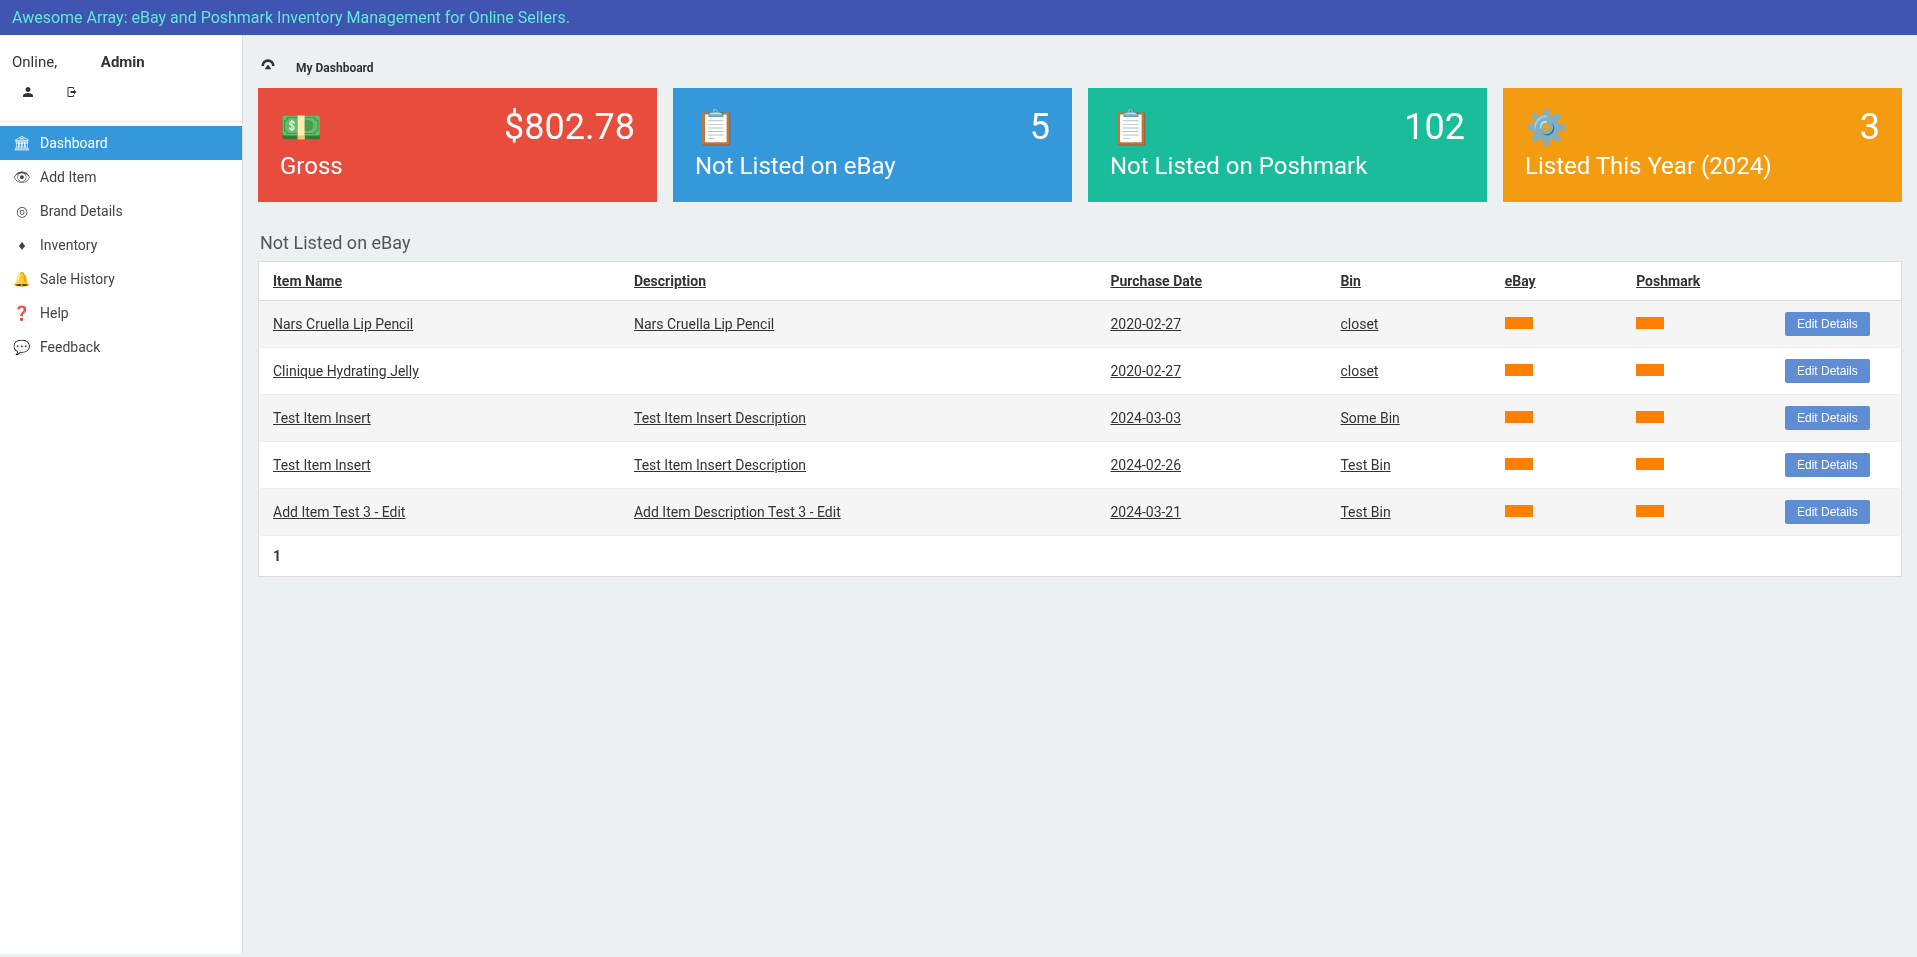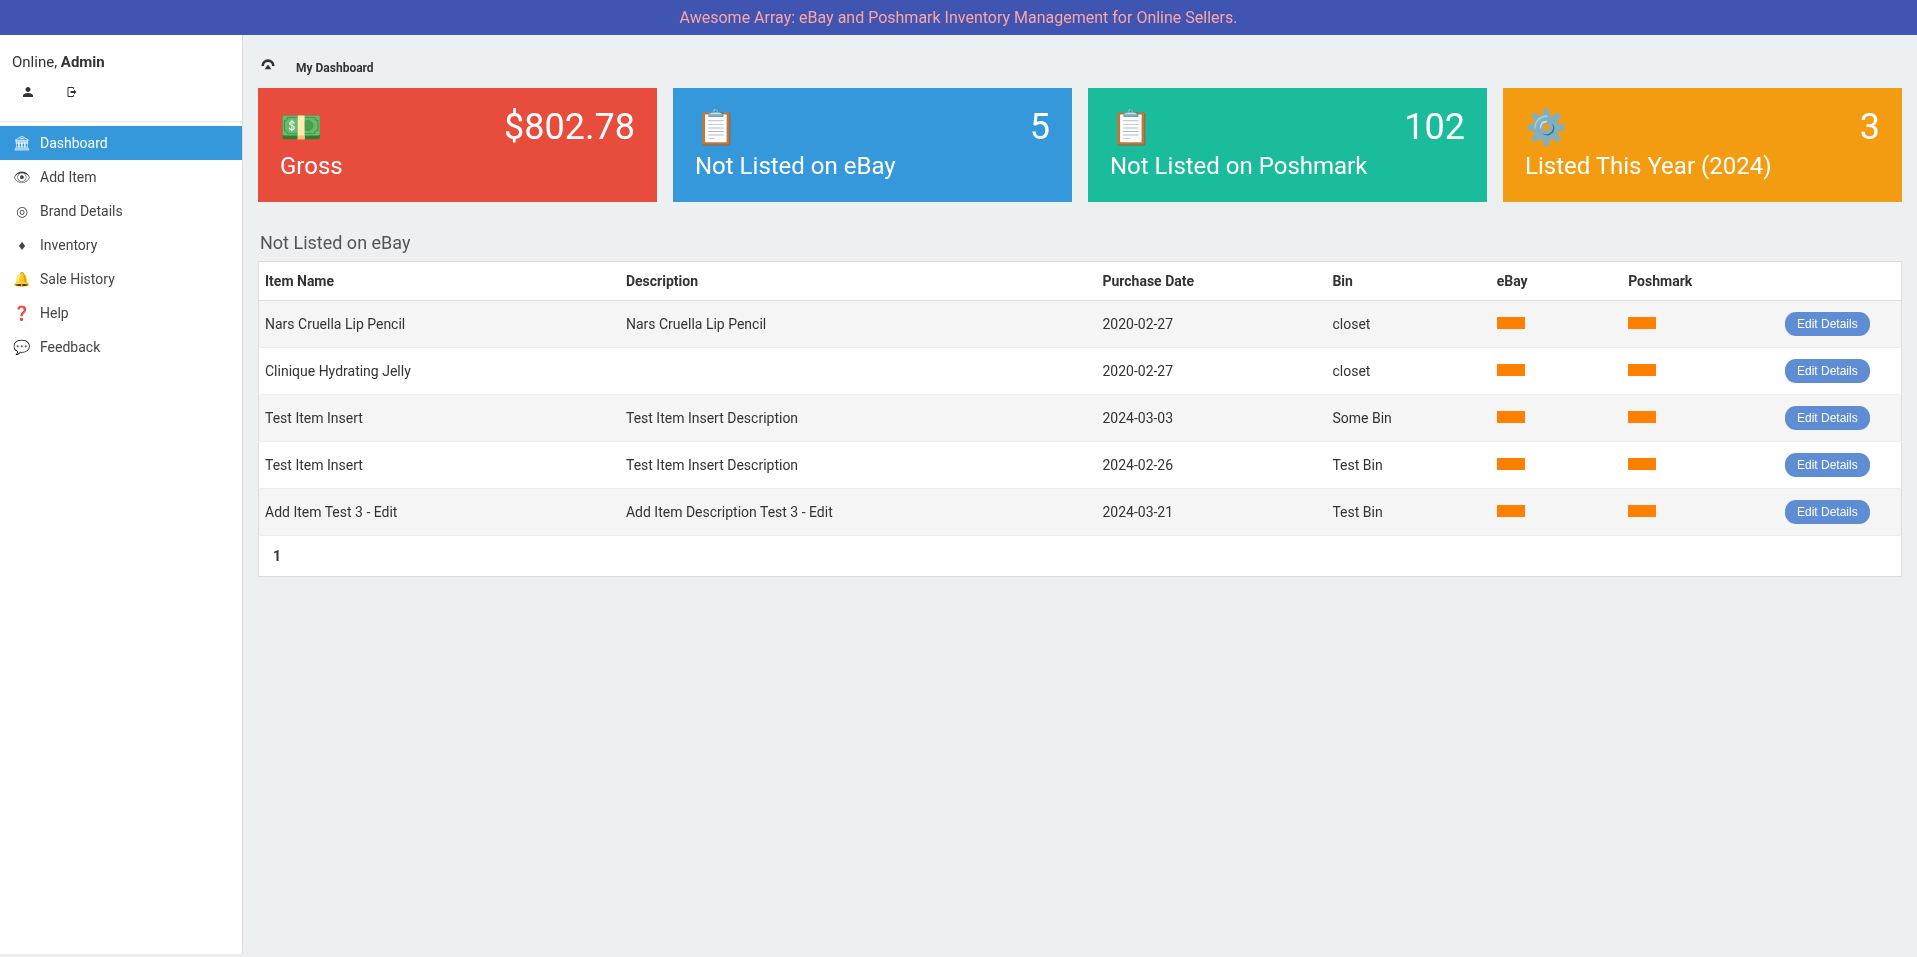--- a/index.html
+++ b/index.html
@@ -1,35 +1,35 @@
 <!DOCTYPE html>
 <html><head>
   <meta charset="utf-8">
   <style>
     * { box-sizing: border-box; margin: 0; padding: 0; }
     body { font-family: -apple-system, BlinkMacSystemFont, "Segoe UI", Roboto, sans-serif; background: #ecf0f1; color: #333; font-size: 14px; }
     .topbar {
       background: #4054b2;
-      color: #fca5a5;
-      text-align: center;
+      color: #5eead4;
+      text-align: left;
       padding: 8px 12px;
       font-size: 16px;
     }
     .layout { display: flex; min-height: calc(100vh - 38px); }
     .sidebar {
       width: 243px;
       background: #fff;
       border-right: 1px solid #ddd;
       flex-shrink: 0;
     }
     .sidebar .welcome {
       padding: 18px 12px 8px 12px;
       font-size: 15px;
     }
-    .sidebar .welcome b { font-weight: 700; }
+    .sidebar .welcome b { font-weight: 700; margin-left: 40px; }
     .sidebar .user-actions {
       padding: 6px 12px 14px 22px;
     }
     .sidebar .user-actions span { margin-right: 28px; color: #333; cursor: pointer; font-size: 14px; display:inline-block; }
     .sidebar hr { border: none; border-top: 1px solid #e5e5e5; margin: 6px 0 0 0; }
     .nav { list-style: none; padding: 0; margin-top: 4px; }
     .nav li {
       padding: 9px 14px;
       cursor: pointer;
       display: flex;
@@ -56,37 +56,37 @@
     .card .card-top { display: flex; justify-content: space-between; align-items: center; }
     .card .card-value { font-size: 36px; font-weight: 400; }
     .card .card-label { font-size: 24px; margin-top: 4px; }
     .card .card-icon { font-size: 34px; }
     .c-red { background: #e74c3c; }
     .c-blue { background: #3498db; }
     .c-teal { background: #1abc9c; }
     .c-orange { background: #f39c12; }
     .section-title { font-size: 18px; color: #555; margin: 12px 0 8px 2px; }
     table { width: 100%; border-collapse: collapse; background: #fff; border: 1px solid #ddd; }
-    th, td { text-align: left; padding: 11px 6px; border-bottom: 1px solid #eee; font-size: 14px; }
+    th, td { text-align: left; padding: 11px 14px; border-bottom: 1px solid #eee; font-size: 14px; text-decoration: underline; }
     th { font-weight: 700; color: #333; border-bottom: 1px solid #ddd; }
     tbody tr:nth-child(odd) { background: #f5f5f5; }
     tbody tr:nth-child(even) { background: #fff; }
     .status-block {
       display: inline-block;
       width: 28px;
       height: 12px;
       background: #ff7f00;
     }
     .btn-edit {
       display: inline-block;
       background: #5f8dd3;
       color: #fff;
       font-size: 12px;
       padding: 5px 12px;
-      border-radius: 11px;
+      border-radius: 2px;
       cursor: pointer;
       border: none;
       text-align: center;
     }
     .pagination { background: #fff; padding: 12px 14px; border: 1px solid #ddd; border-top: none; font-weight: 700; }
     th.col-ebay, th.col-posh { text-align: left; }
     td.center-col { text-align: left; }
     td.edit-col { text-align: center; }
     .col-item { width: 22%; }
     .col-desc { width: 29%; }

